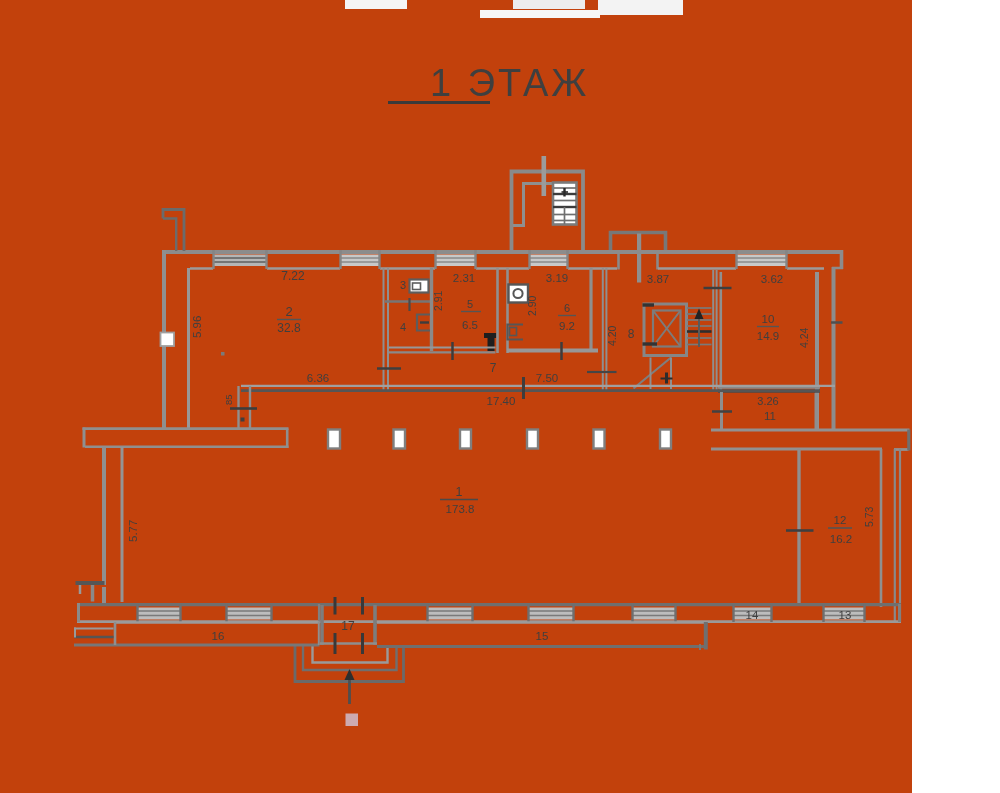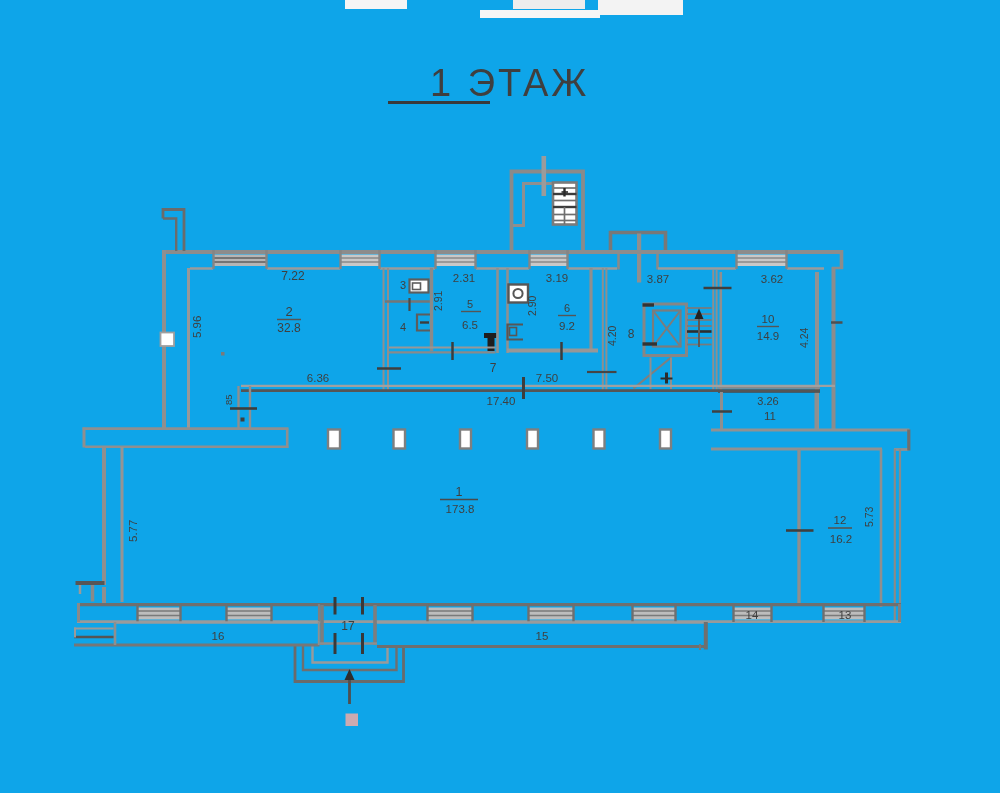--- a/index.html
+++ b/index.html
@@ -1,16 +1,16 @@
 <!DOCTYPE html>
 <html><head>
 <meta charset="utf-8">
 <style>
   html,body{margin:0;padding:0;background:#ffffff;}
-  #page{position:relative;width:1000px;height:793px;background:#0ea5e9;overflow:hidden;}
+  #page{position:relative;width:912px;height:793px;background:#c2410c;overflow:hidden;}
   svg{position:absolute;left:0;top:0;}
   text{font-family:"Liberation Sans",sans-serif;fill:#3f3f3f;}
 </style>
 </head>
 <body>
 <div id="page">
 <svg width="1000" height="793" viewBox="0 0 1000 793">
 
 <g>
 <rect x="513" y="0" width="72" height="9" fill="#ededed"></rect>

